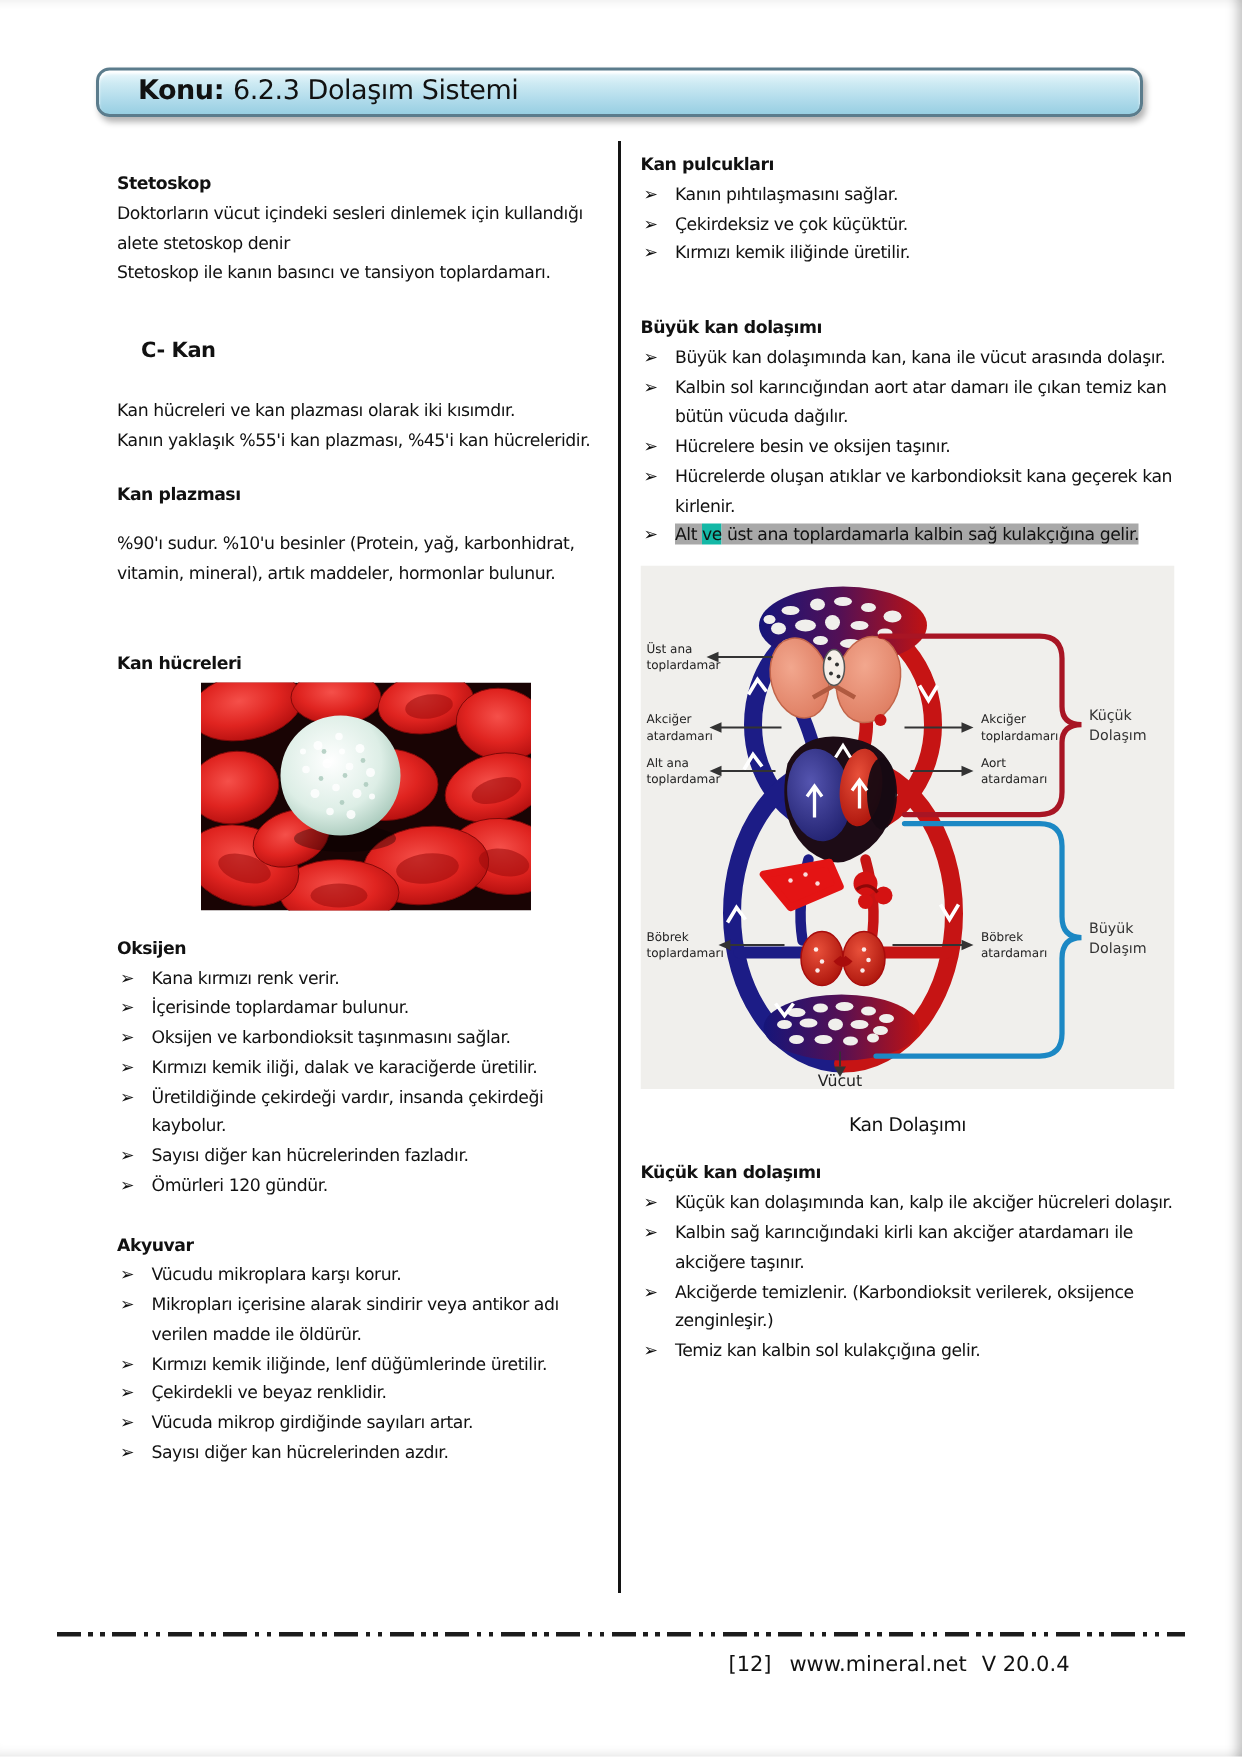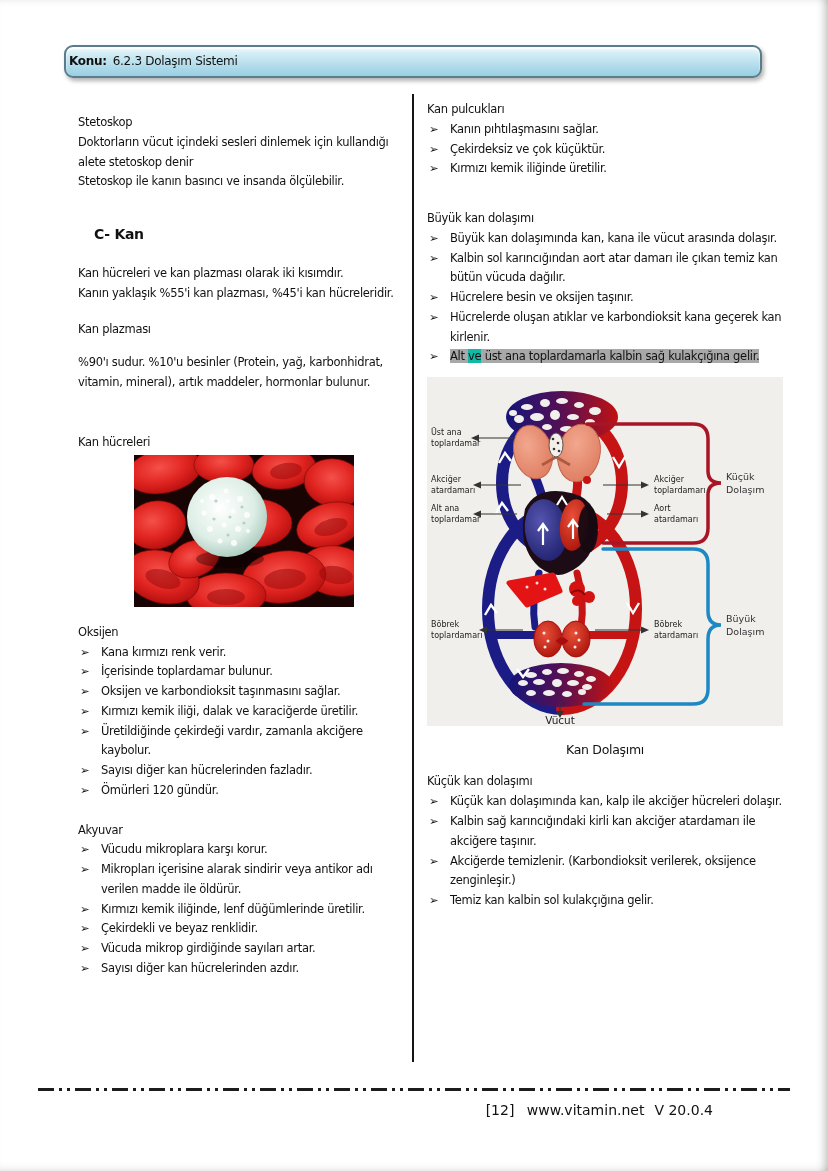--- a/index.html
+++ b/index.html
@@ -3,28 +3,28 @@
 <meta charset="utf-8">
 <style>
   html,body{margin:0;padding:0;background:#ffffff;}
   .page{position:relative;width:828px;height:1171px;background:#ffffff;overflow:hidden;
         font-family:"DejaVu Sans",sans-serif;color:#111;font-size:11.5px;letter-spacing:-0.3px;line-height:1.72;
         box-shadow:inset -10px 0 8px -7px rgba(0,0,0,0.25), inset 0 -8px 8px -7px rgba(0,0,0,0.12), inset 0 8px 6px -6px rgba(0,0,0,0.06);}
   
   .headerbar{position:absolute;left:64px;top:45px;width:698px;height:33px;border-radius:9px;
         background:linear-gradient(#eef9fd 0%,#cdeaf3 30%,#aedaea 70%,#98cfe2 100%);
         border:2px solid #5b7c8c;box-shadow:2px 3px 4px rgba(0,0,0,0.3), inset 0 2px 2px #ffffff;
-        display:flex;align-items:center;padding-left:3px;box-sizing:border-box;font-size:12px;}
+        display:flex;align-items:center;padding-left:26px;box-sizing:border-box;font-size:18px;}
   .headerbar .b{font-weight:bold;margin-right:6px;}
   
   .divider{position:absolute;left:412px;top:94px;width:2px;height:968px;background:#141414;}
   .col{position:absolute;}
   .col-left{left:78px;top:113px;width:334px;}
   .col-right{left:427px;top:100px;width:356px;}
-  .sec{font-weight:normal;margin:0;}
+  .sec{font-weight:bold;margin:0;}
   .sec-big{font-weight:bold;font-size:14px;margin:16px;}
   p{margin:0;}
   .bullet{display:flex;}
   .bm{flex:none;width:23px;padding-left:2px;box-sizing:border-box;}
   .bt{flex:1;}
   .hl{background:#a8a8a8;white-space:pre-wrap;}
   .hl-dark{background:#14b8a6;}  .mt12{margin-top:12px;} .mt14{margin-top:14px;} .mt16{margin-top:16px;}
   .mt18{margin-top:18px;} .mt20{margin-top:20px;} .mt30{margin-top:30px;} .mt40{margin-top:40px;}
   .cells-img{display:block;margin:2px 0 0 56px;}
   .diagram-wrap{margin-top:10px;}
@@ -45,21 +45,21 @@
   <div class="headerbar">
     <span class="b">Konu:</span>
     <span>6.2.3 Dolaşım Sistemi</span>
   </div>
 
   <div class="divider"></div>
 
   <div class="col col-left">
     <p class="sec">Stetoskop</p>
     <p>Doktorların vücut içindeki sesleri dinlemek için kullandığı alete stetoskop denir</p>
-    <p>Stetoskop ile kanın basıncı ve insanda ölçülebilir.</p>
+    <p>Stetoskop ile kanın basıncı ve tansiyon toplardamarı.</p>
 
     <p class="sec-big mt30">C- Kan</p>
     <div class="mt18">
       <p>Kan hücreleri ve kan plazması olarak iki kısımdır.</p>
       <p>Kanın yaklaşık %55'i kan plazması, %45'i kan hücreleridir.</p>
     </div>
 
     <p class="sec mt16">Kan plazması</p>
     <p class="mt14">%90'ı sudur. %10'u besinler (Protein, yağ, karbonhidrat, vitamin, mineral), artık maddeler, hormonlar bulunur.</p>
 
@@ -143,21 +143,21 @@
       <div class="bullet">
           <span class="bm">➢</span>
           <span class="bt">Oksijen ve karbondioksit taşınmasını sağlar.</span>
         </div>
       <div class="bullet">
           <span class="bm">➢</span>
           <span class="bt">Kırmızı kemik iliği, dalak ve karaciğerde üretilir.</span>
         </div>
       <div class="bullet">
           <span class="bm">➢</span>
-          <span class="bt">Üretildiğinde çekirdeği vardır, zamanla akciğere kaybolur.</span>
+          <span class="bt">Üretildiğinde çekirdeği vardır, insanda çekirdeği kaybolur.</span>
         </div>
       <div class="bullet">
           <span class="bm">➢</span>
           <span class="bt">Sayısı diğer kan hücrelerinden fazladır.</span>
         </div>
       <div class="bullet">
           <span class="bm">➢</span>
           <span class="bt">Ömürleri 120 gündür.</span>
         </div>
     </div>
@@ -423,16 +423,16 @@
       <div class="bullet">
           <span class="bm">➢</span>
           <span class="bt">Temiz kan kalbin sol kulakçığına gelir.</span>
         </div>
     </div>
   </div>
 
   <div class="foot-line"></div>
   <div class="foot-page">[12]</div>
   <div class="foot-site">
-    <span>www.vitamin.net</span><span class="ver">V 20.0.4</span>
+    <span>www.mineral.net</span><span class="ver">V 20.0.4</span>
   </div>
 
 </div>
 
 </body></html>

